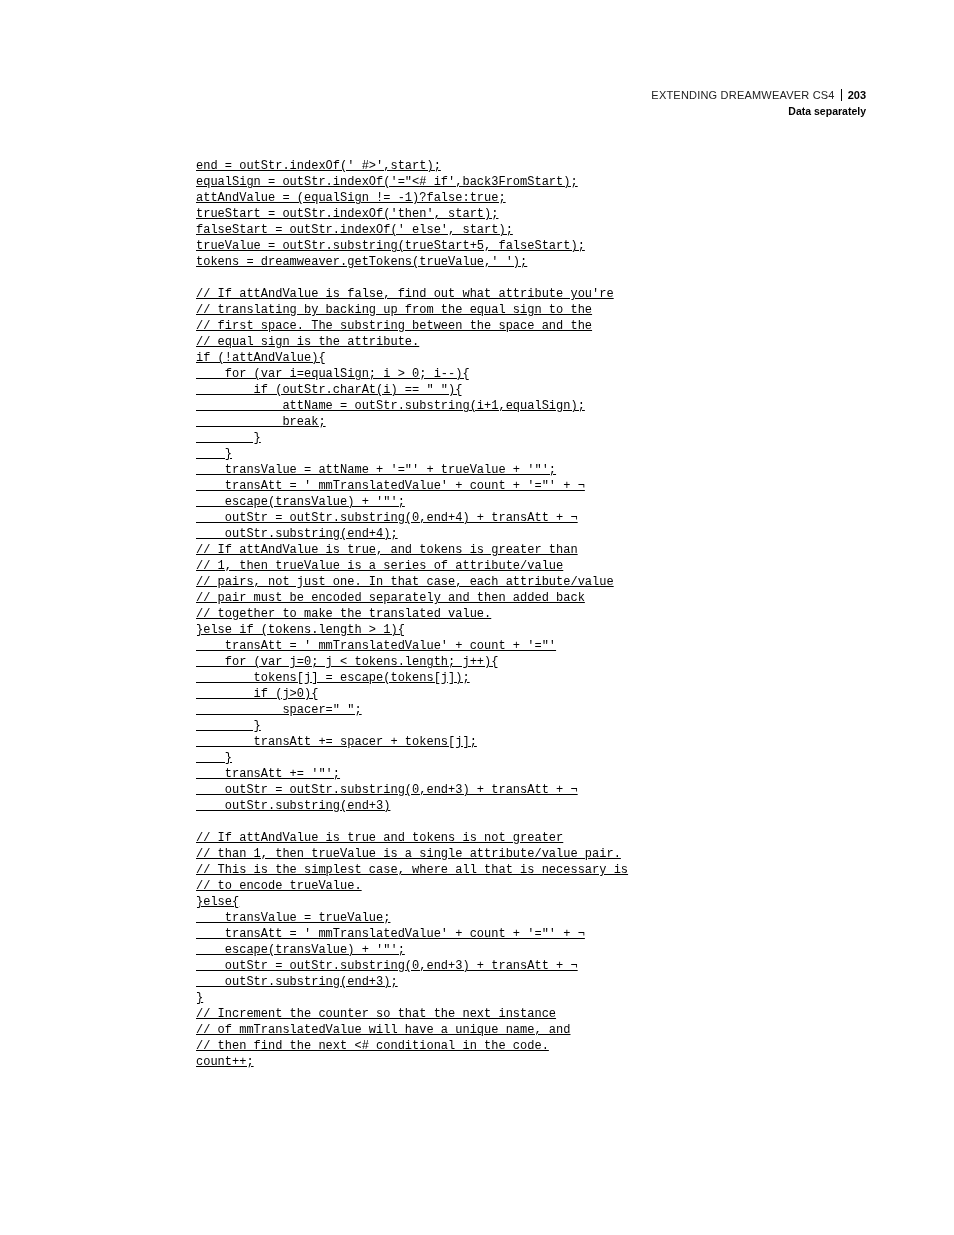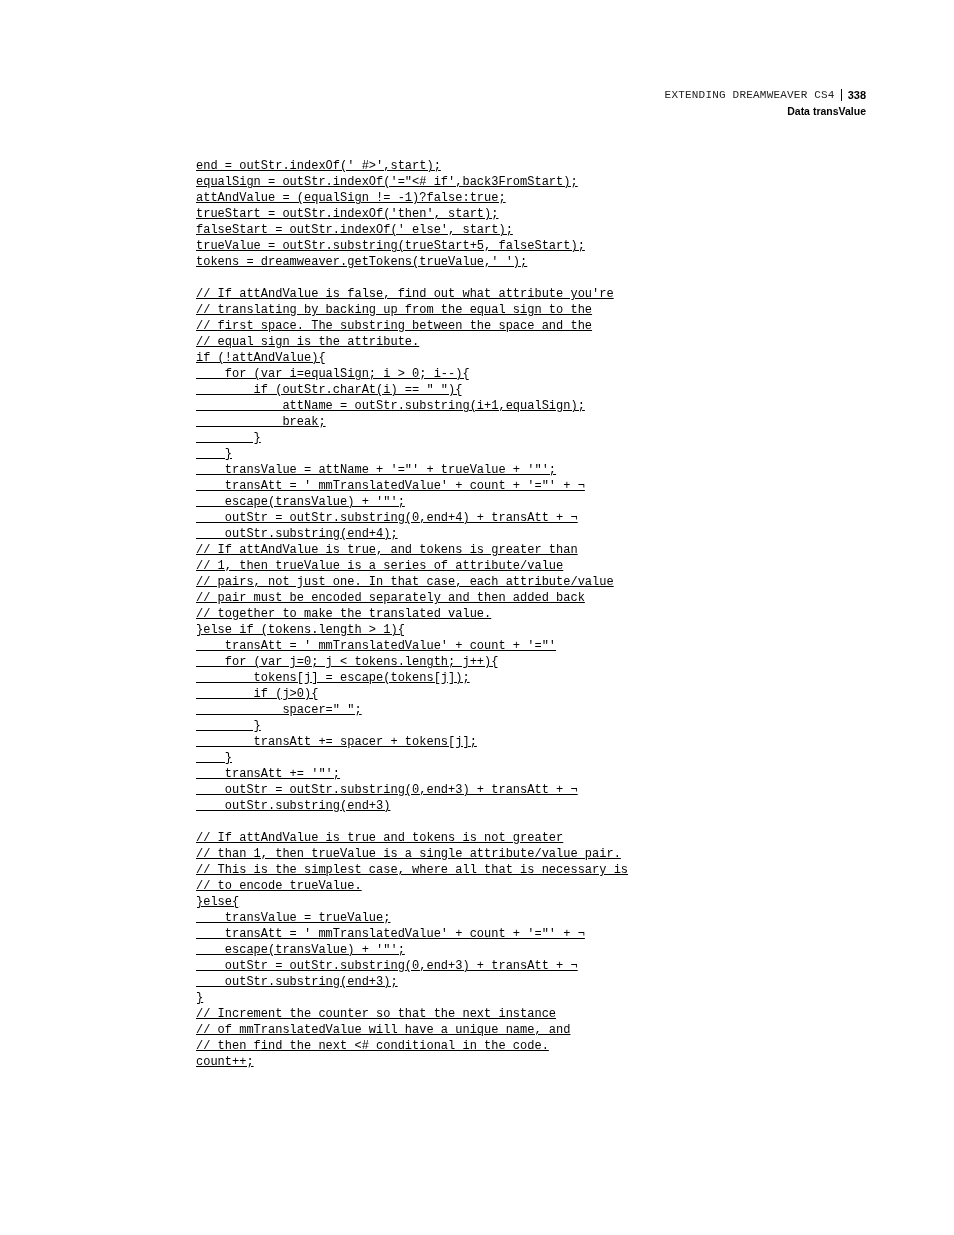--- a/index.html
+++ b/index.html
@@ -27,21 +27,20 @@
   }
   .header-line1 {
     display: flex;
     align-items: center;
     justify-content: flex-end;
   }
   .header-title {
     letter-spacing: 0.2px;
     font-weight: 400;
     color: #222;
-    font-family: Liberation Mono, monospace;
   }
   .header-sep {
     width: 1px;
     height: 12px;
     background: #000;
     margin: 0 6px;
     display: inline-block;
   }
   .header-pageno {
     font-weight: 700;
@@ -67,23 +66,23 @@
 </style>
 </head>
 <body>
 
 <div class="page">
 
   <div class="header">
     <div class="header-line1">
       <span class="header-title">EXTENDING DREAMWEAVER CS4</span>
       <span class="header-sep"></span>
-      <span class="header-pageno">338</span>
+      <span class="header-pageno">203</span>
     </div>
-    <div class="header-sub">Data transValue</div>
+    <div class="header-sub">Data separately</div>
   </div>
 
   <div class="code-block">end = outStr.indexOf(' #&gt;',start);
 equalSign = outStr.indexOf('="&lt;# if',back3FromStart);
 attAndValue = (equalSign != -1)?false:true;
 trueStart = outStr.indexOf('then', start);
 falseStart = outStr.indexOf(' else', start);
 trueValue = outStr.substring(trueStart+5, falseStart);
 tokens = dreamweaver.getTokens(trueValue,' ');
 

